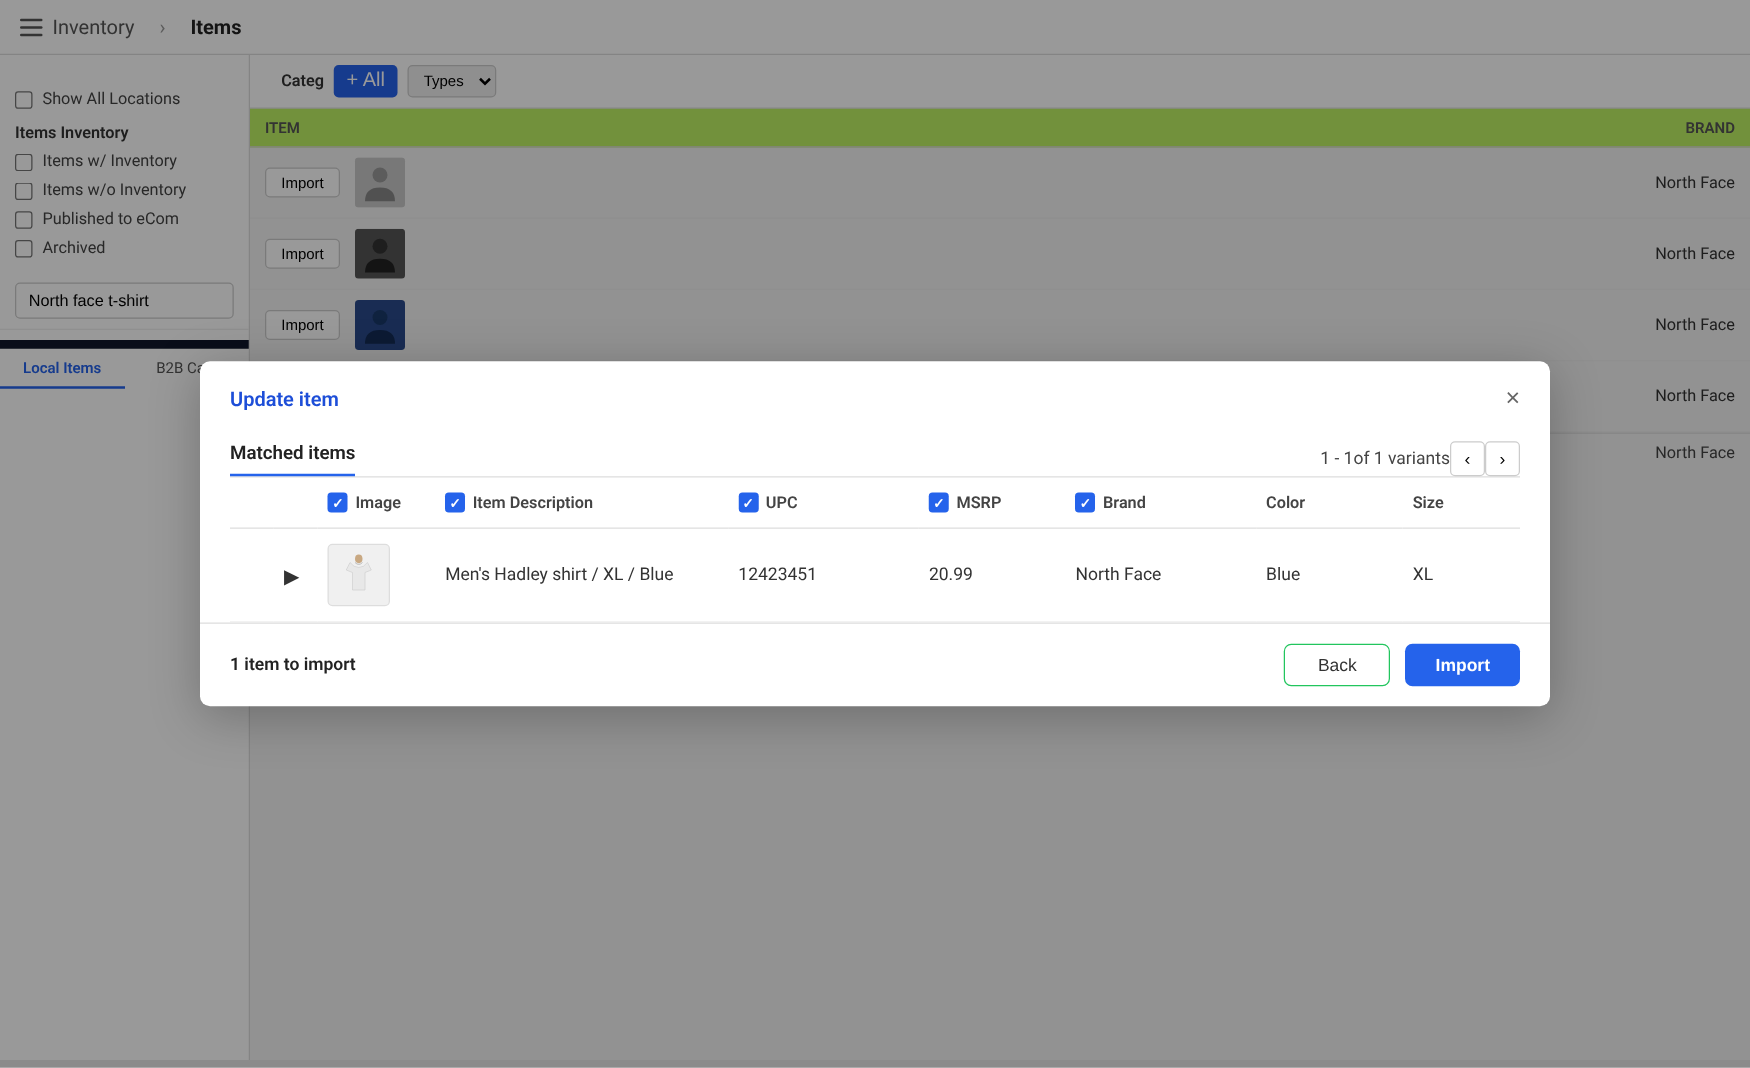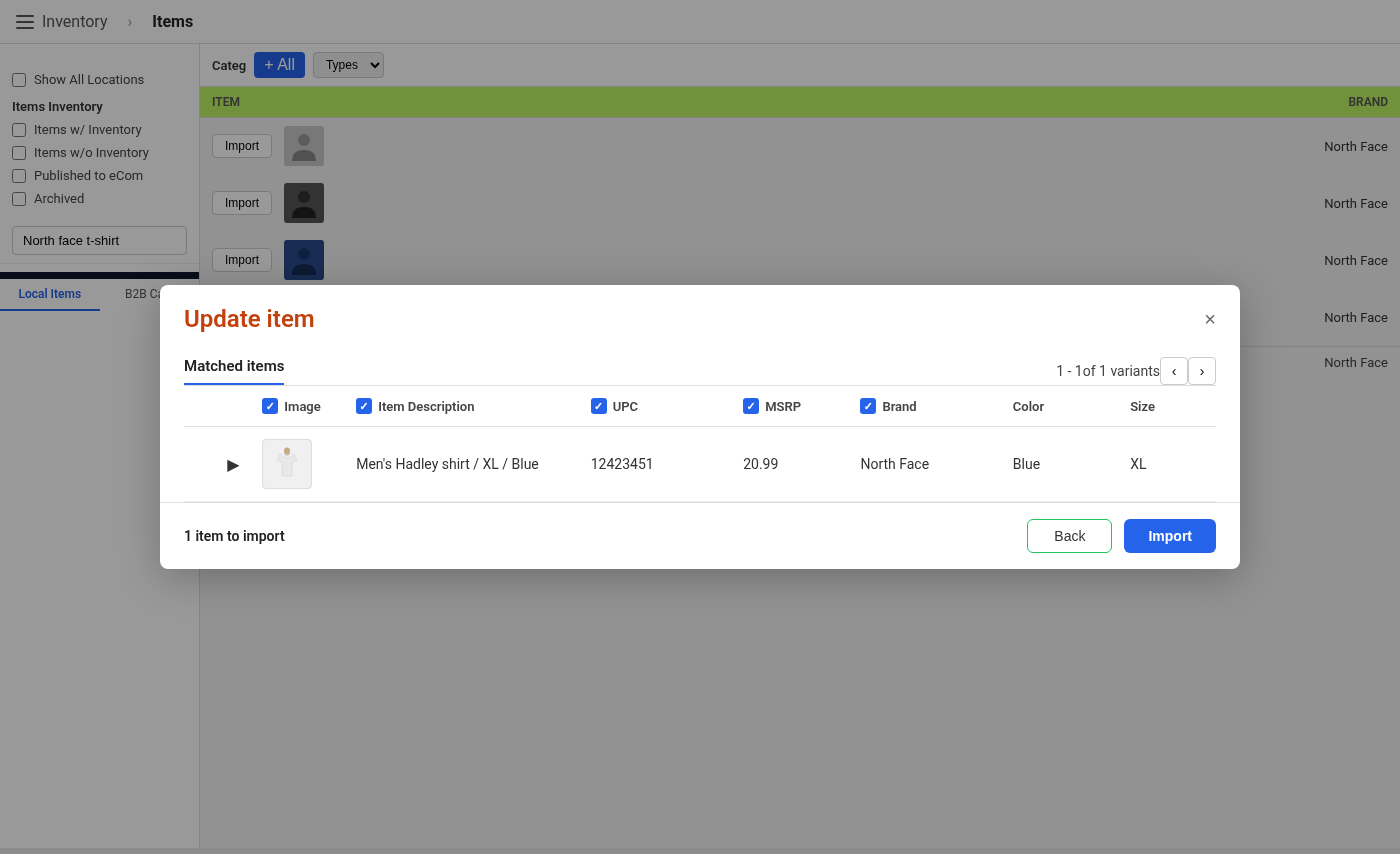--- a/index.html
+++ b/index.html
@@ -105,21 +105,21 @@
 
     
     .filter-area {
       background: #fff;
       padding: 8px 12px;
       border-bottom: 1px solid #ddd;
       display: flex;
       gap: 8px;
       align-items: center;
     }
-    .filter-label { font-size: 13px; font-weight: 600; color: #333; }
+    .filter-label { font-size: 13px; font-weight: 600; color: #333; margin-left: 13px; }
     .filter-btn {
       background: #2563eb;
       color: #fff;
       border: none;
       border-radius: 4px;
       padding: 4px 10px;
       font-size: 16px;
       cursor: pointer;
     }
     .types-select {
@@ -201,23 +201,23 @@
       overflow: hidden;
     }
     .modal-header {
       display: flex;
       justify-content: space-between;
       align-items: center;
       padding: 20px 24px 16px;
       border-bottom: none;
     }
     .modal-title {
-      font-size: 24px;
+      font-size: 16px;
       font-weight: 600;
-      color: #c2410c;
+      color: #1d4ed8;
     }
     .modal-close {
       background: none;
       border: none;
       font-size: 20px;
       cursor: pointer;
       color: #666;
       line-height: 1;
     }
 

